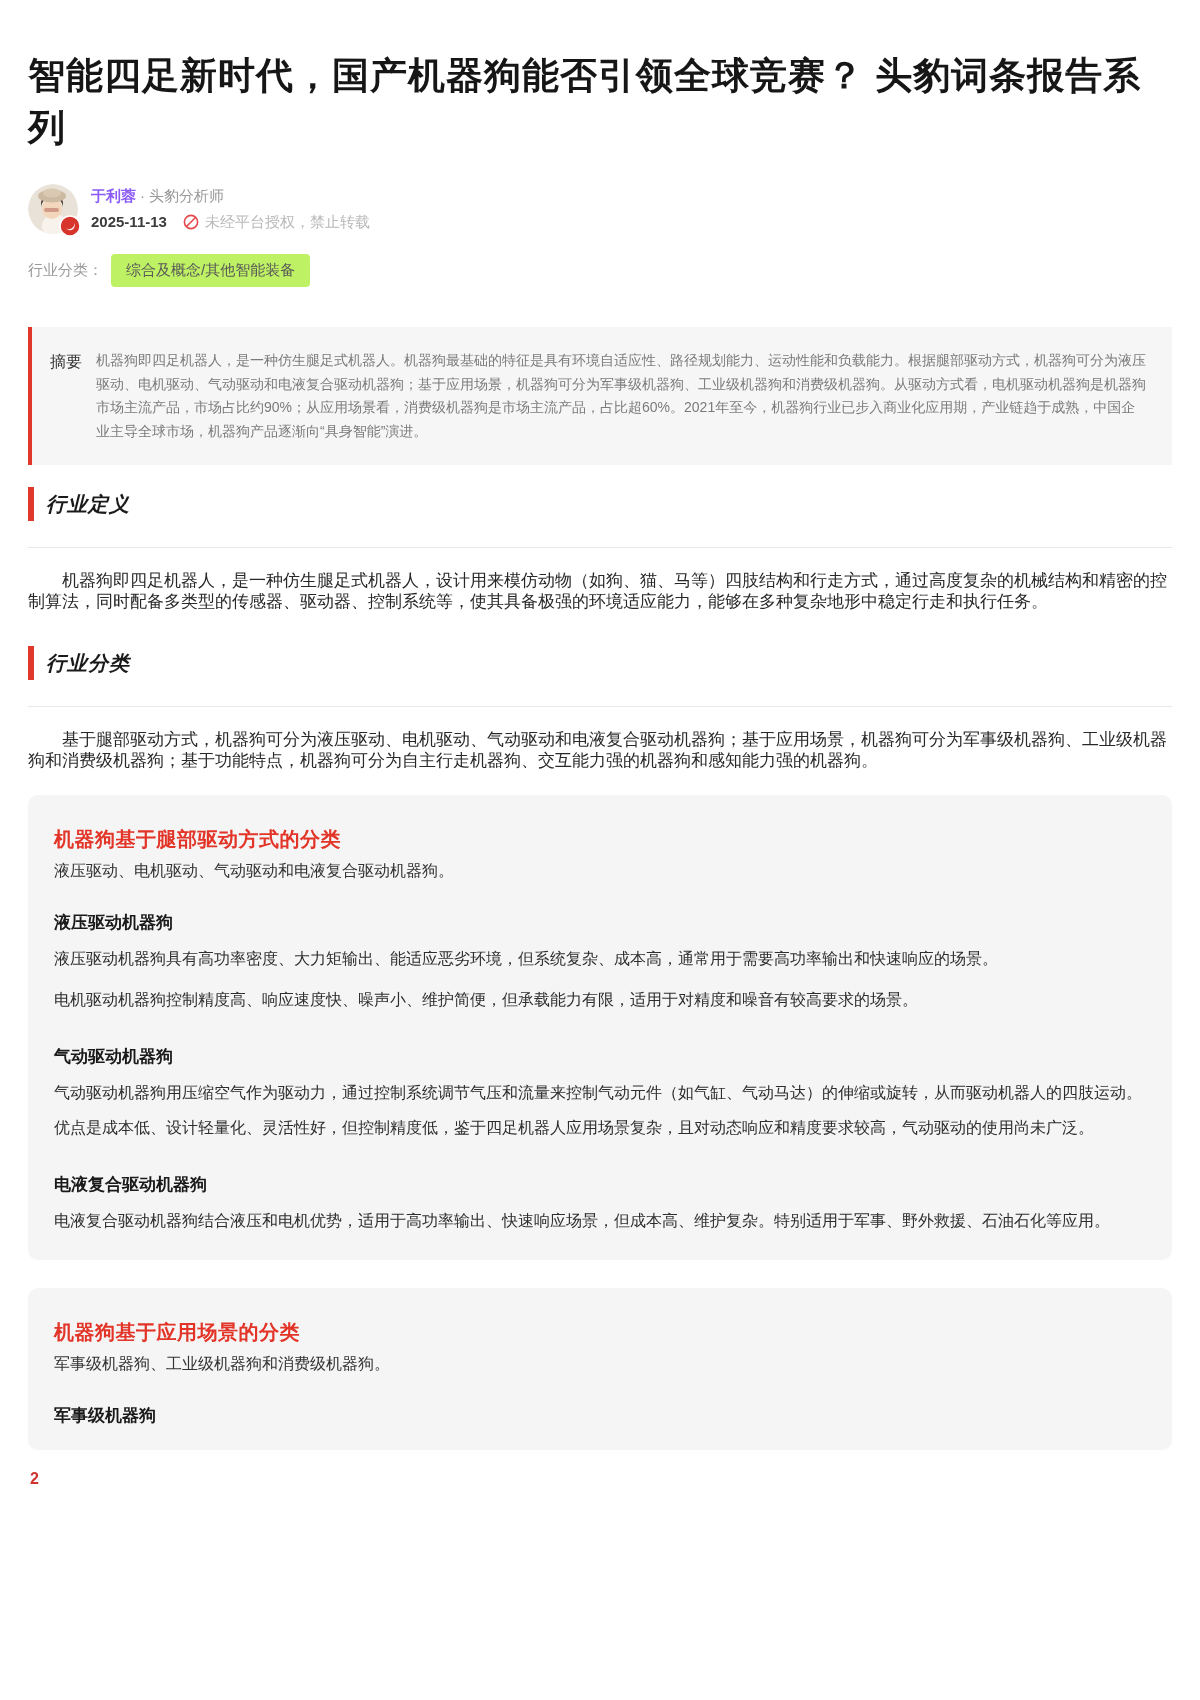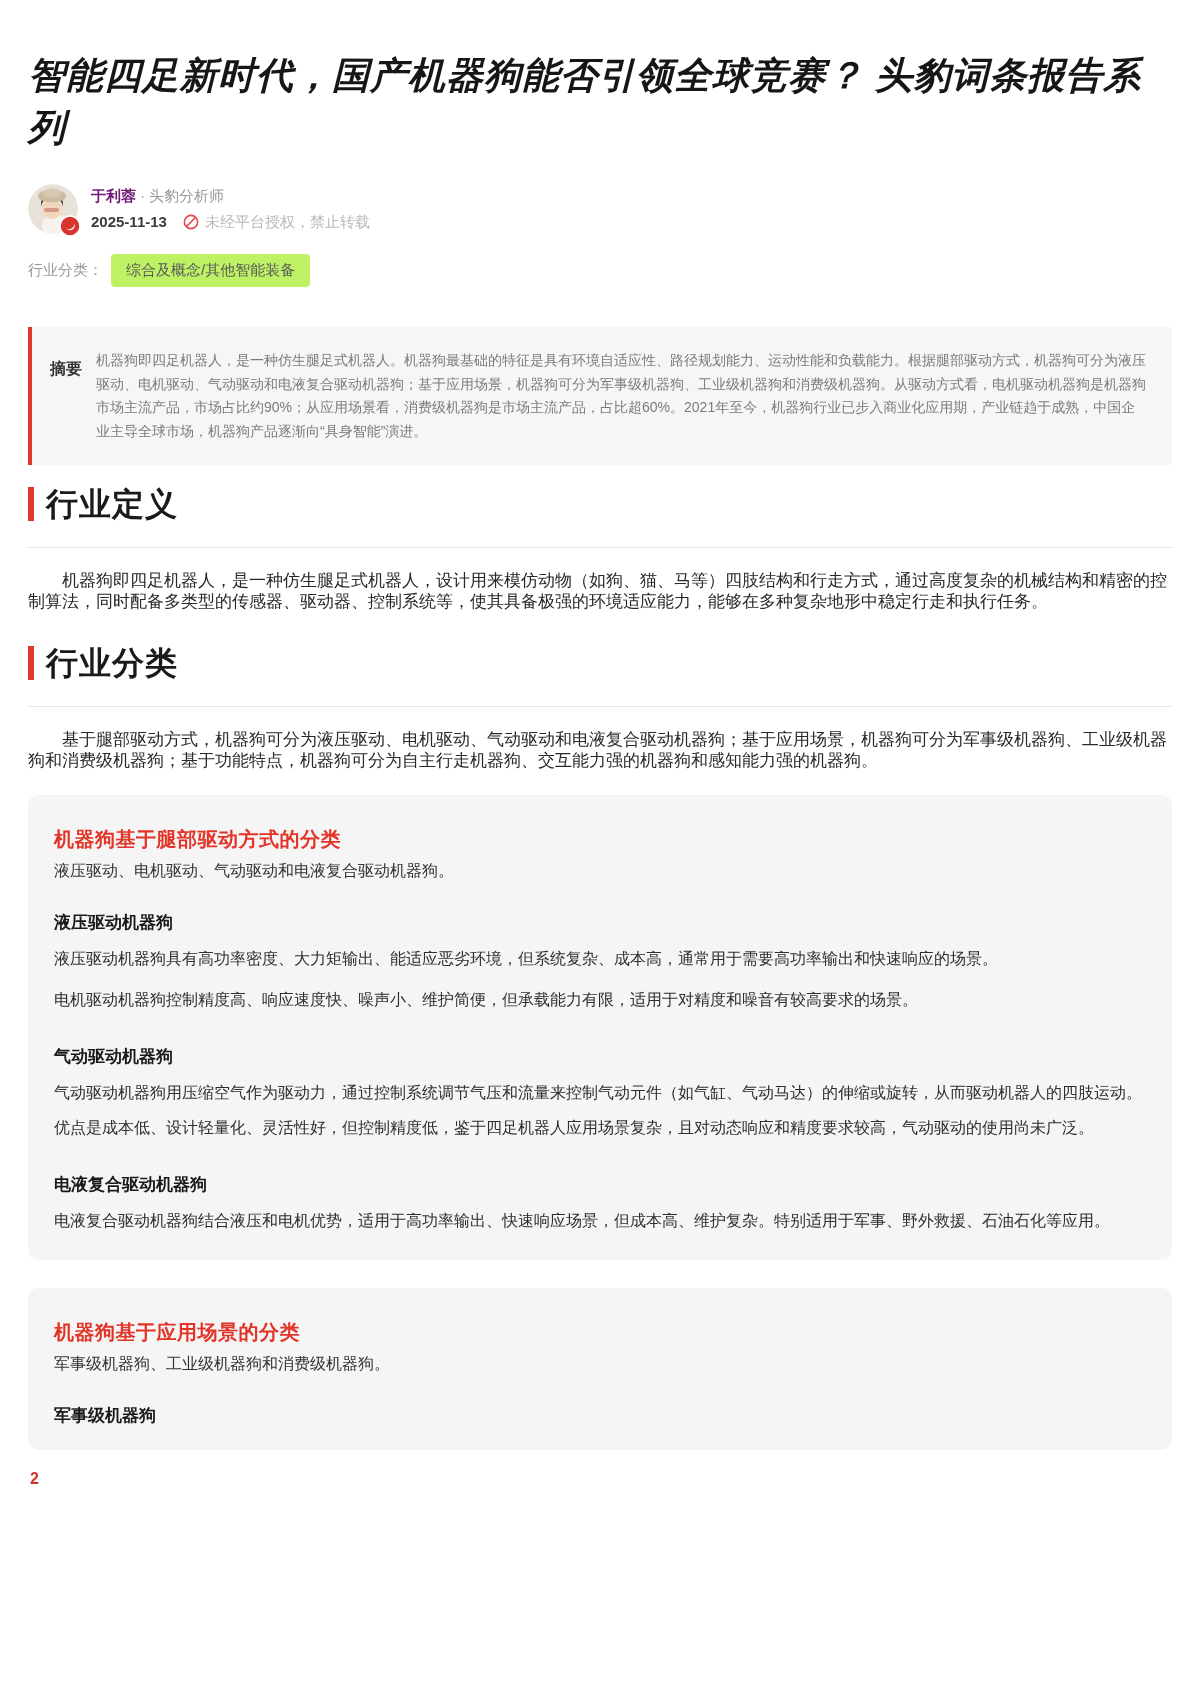--- a/index.html
+++ b/index.html
@@ -1,52 +1,52 @@
 <!DOCTYPE html>
 <html><head>
 <meta charset="utf-8">
 <style>
   * { margin: 0; padding: 0; box-sizing: border-box; }
   html, body { width: 1200px; height: 1700px; overflow: hidden; background: #ffffff; }
   body { font-family: "Liberation Sans", "DejaVu Sans", sans-serif; color: #262626; position: relative; }
   .page { padding: 0 28px; }
 
   
-  .title { margin-top: 50px; font-size: 37px; line-height: 52px; font-weight: 700; color: #161616; letter-spacing: 1px; font-style: italic; }
+  .title { margin-top: 50px; font-size: 37px; line-height: 52px; font-weight: 700; color: #161616; letter-spacing: 1px; }
 
   
   .author-row { margin-top: 30px; display: flex; align-items: center; }
   .avatar-wrap { position: relative; width: 50px; height: 50px; flex: 0 0 auto; }
   .avatar { width: 50px; height: 50px; border-radius: 50%; overflow: hidden; display: block; }
   .author-info { margin-left: 13px; }
   .author-line1 { font-size: 15px; line-height: 20px; }
-  .author-name { font-weight: 700; color: #701a75; }
+  .author-name { font-weight: 700; color: #8b5cf6; }
   .author-sep { color: #999; margin: 0 4px; }
   .author-role { color: #999; }
   .author-line2 { margin-top: 6px; font-size: 15px; line-height: 20px; display: flex; align-items: center; }
   .date { color: #3c3c3c; font-weight: 600; }
   .ban-icon { margin: 0 6px 0 16px; display: inline-flex; }
   .copyright { color: #b9b9b9; }
 
   
   .category-row { margin-top: 20px; display: flex; align-items: center; }
   .category-label { font-size: 15px; color: #9a9a9a; }
   .category-tag { margin-left: 8px; background: #bef264; border-radius: 4px; padding: 7px 15px; font-size: 15px; color: #595959; }
 
   
   .abstract { margin-top: 40px; background: #f6f6f7; border-left: 4px solid #e0392c; padding: 22px 24px 22px 18px; display: flex; align-items: flex-start; }
-  .abstract-label { font-size: 16px; font-weight: 700; color: #333; flex: 0 0 auto; line-height: 23px; margin-top: 8px; }
+  .abstract-label { font-size: 16px; font-weight: 400; color: #333; flex: 0 0 auto; line-height: 23px; margin-top: 1px; }
   .abstract-text { margin-left: 14px; font-size: 14px; line-height: 23.5px; color: #7b7b7b; }
 
   
   .section-head { display: flex; align-items: center; }
   .s1 .section-head { margin-top: 18px; }
   .s2 .section-head { margin-top: 30px; }
   .section-bar { width: 6px; height: 34px; background: #e0392c; flex: 0 0 auto; }
-  .section-title { margin-left: 12px; font-size: 32px; line-height: 42px; font-weight: 700; color: #1a1a1a; letter-spacing: 1px; }
+  .section-title { margin-left: 12px; font-size: 20px; line-height: 42px; font-weight: 700; color: #1a1a1a; letter-spacing: 1px; font-style: italic; }
   .divider { height: 1px; background: #e8e8e8; margin-top: 22px; }
   .para { margin-top: 22px; font-size: 17px; line-height: 21px; color: #282828; text-indent: 2em; }
 
   
   .gray-box { background: #f5f5f6; border-radius: 10px; margin-top: 24px; padding: 30px 26px 22px 26px; }
   .box2 { margin-top: 28px; }
   .box-title { font-size: 20px; line-height: 28px; font-weight: 700; color: #e23427; letter-spacing: 0.5px; }
   .box-summary { margin-top: 6px; font-size: 16px; line-height: 24px; color: #333; }
   .box-item-name { margin-top: 28px; font-size: 17px; line-height: 24px; font-weight: 700; color: #1a1a1a; }
   .box-item-desc { margin-top: 6px; font-size: 16px; line-height: 35px; color: #2e2e2e; }

